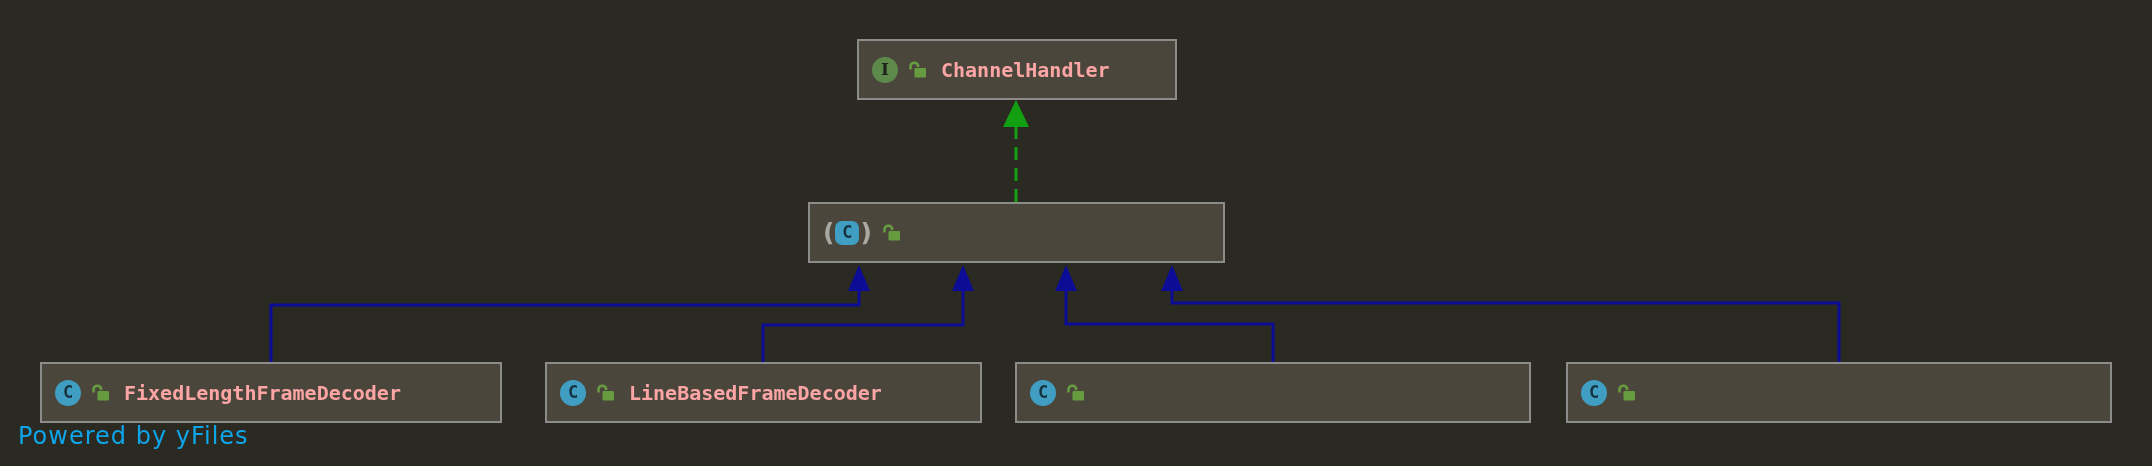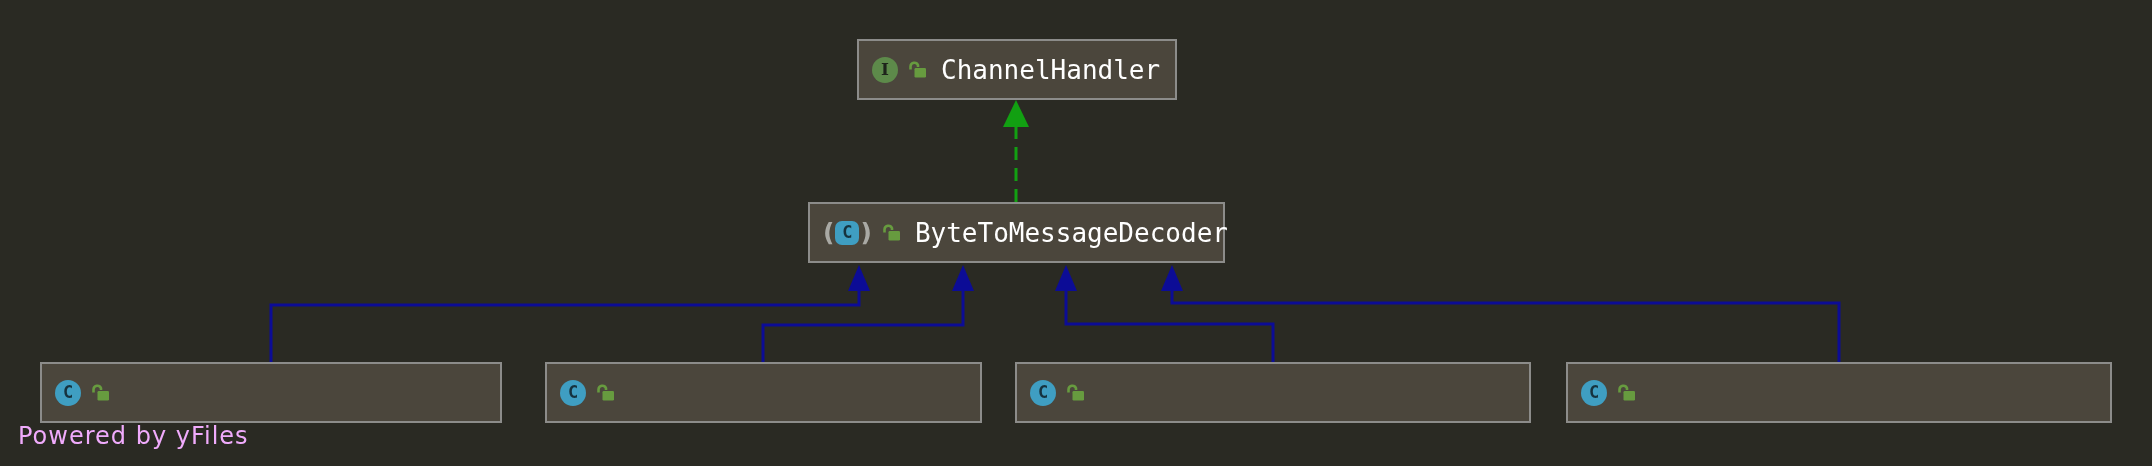--- a/index.html
+++ b/index.html
@@ -18,24 +18,25 @@
     background:#4b463c;
     border:2px solid #8c8c8a;
     display:flex;
     align-items:center;
     gap:9px;
     padding-left:13px;
     z-index:3;
     white-space:nowrap;
   }
   .node-label{
-    font-size:26px;
-    color:#ffffff;
+    font-size:20px;
+    color:#fca5a5;
     letter-spacing:0px;
     padding-left:4px;
+    font-weight:bold;
   }
   .badge{
     width:26px;height:26px;
     border-radius:50%;
     display:flex;align-items:center;justify-content:center;
     flex:none;
   }
   .badge.interface{background:#5d8a4a;}
   .badge.class{background:#3f9ec2;}
   .badge .glyph{
@@ -50,21 +51,21 @@
     color:#a9a9a4;font-size:25px;font-family:"DejaVu Sans",sans-serif;
     line-height:1;font-weight:bold;
   }
   .abstract-wrap .badge{width:24px;height:24px;border-radius:7px;}
   .lock-icon{flex:none;display:flex;align-items:center;}
   .watermark{
     position:absolute;
     left:18px;top:422px;
     font-family:"DejaVu Sans",sans-serif;
     font-size:24px;
-    color:#f0abfc;
+    color:#0ea5e9;
     letter-spacing:1px;
     z-index:2;
   }
 </style>
 </head>
 <body>
 
 <div class="canvas">
 
   <svg class="edges" width="2152" height="466">
@@ -117,45 +118,46 @@
         <span class="glyph">C</span>
       </span>
       <span class="paren">)</span>
     </span>
     <span class="lock-icon">
       <svg width="21" height="20" viewBox="0 0 21 20">
         <path d="M3.5 9.5 L3.5 6.3 A3.9 3.9 0 0 1 11 5.2 L11 7" fill="none" stroke="#679b3f" stroke-width="2.6"></path>
         <rect x="7.5" y="8" width="11.5" height="9.5" rx="1.2" fill="#679b3f"></rect>
       </svg>
     </span>
-    <span class="node-label">ByteToMessageDecoder</span>
   </div>
 
   <div class="uml-node" style="left:40px;top:362px;width:462px;">
     <span class="badge class">
       <span class="glyph">C</span>
     </span>
     <span class="lock-icon">
       <svg width="21" height="20" viewBox="0 0 21 20">
         <path d="M3.5 9.5 L3.5 6.3 A3.9 3.9 0 0 1 11 5.2 L11 7" fill="none" stroke="#679b3f" stroke-width="2.6"></path>
         <rect x="7.5" y="8" width="11.5" height="9.5" rx="1.2" fill="#679b3f"></rect>
       </svg>
     </span>
+    <span class="node-label">FixedLengthFrameDecoder</span>
   </div>
 
   <div class="uml-node" style="left:545px;top:362px;width:437px;">
     <span class="badge class">
       <span class="glyph">C</span>
     </span>
     <span class="lock-icon">
       <svg width="21" height="20" viewBox="0 0 21 20">
         <path d="M3.5 9.5 L3.5 6.3 A3.9 3.9 0 0 1 11 5.2 L11 7" fill="none" stroke="#679b3f" stroke-width="2.6"></path>
         <rect x="7.5" y="8" width="11.5" height="9.5" rx="1.2" fill="#679b3f"></rect>
       </svg>
     </span>
+    <span class="node-label">LineBasedFrameDecoder</span>
   </div>
 
   <div class="uml-node" style="left:1015px;top:362px;width:516px;">
     <span class="badge class">
       <span class="glyph">C</span>
     </span>
     <span class="lock-icon">
       <svg width="21" height="20" viewBox="0 0 21 20">
         <path d="M3.5 9.5 L3.5 6.3 A3.9 3.9 0 0 1 11 5.2 L11 7" fill="none" stroke="#679b3f" stroke-width="2.6"></path>
         <rect x="7.5" y="8" width="11.5" height="9.5" rx="1.2" fill="#679b3f"></rect>

